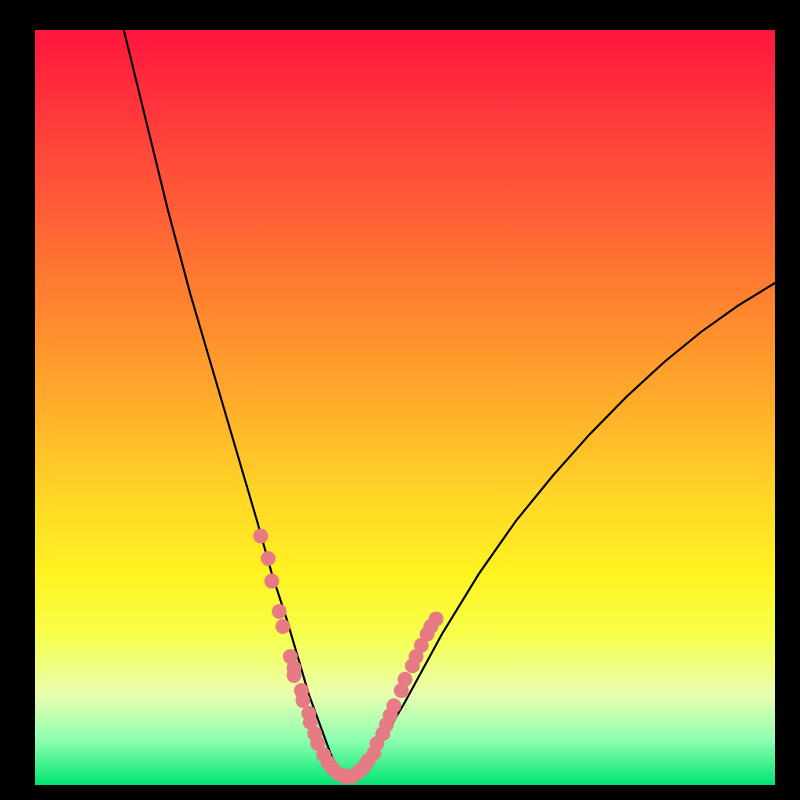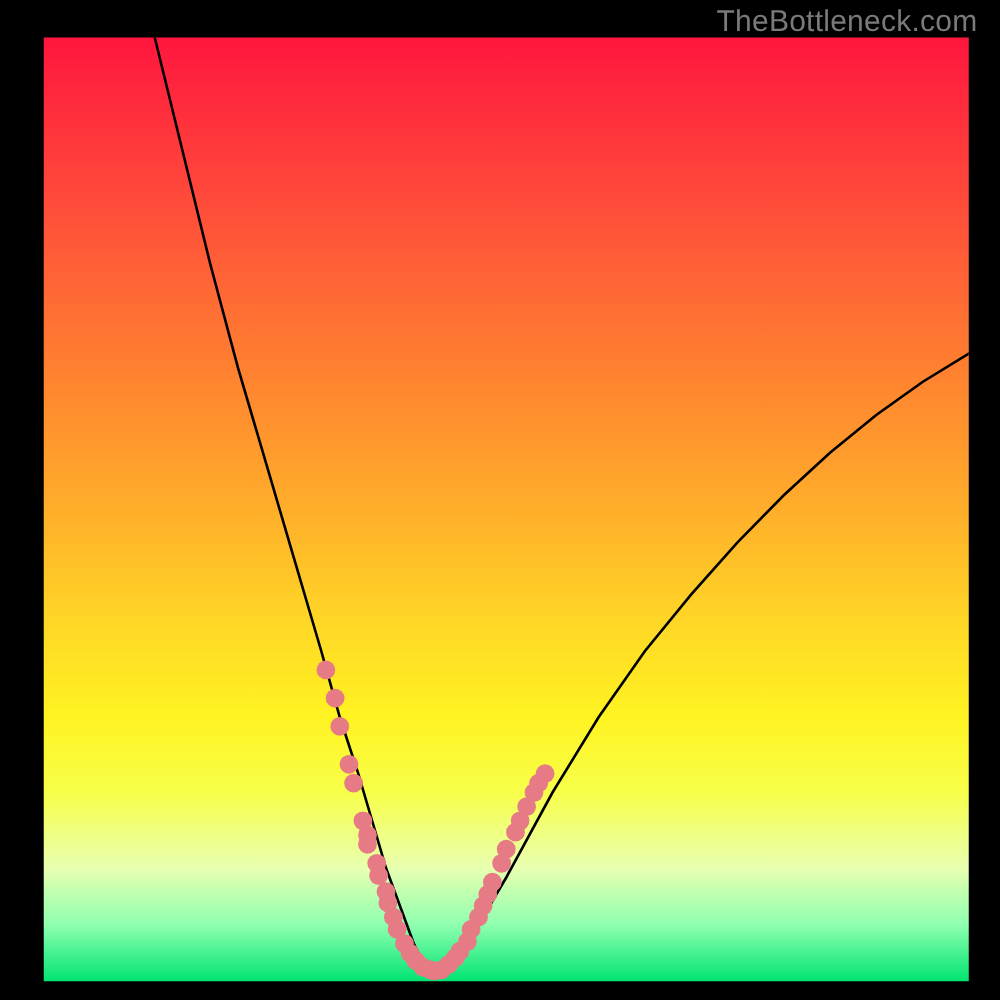--- a/index.html
+++ b/index.html
@@ -96,14 +96,13 @@
           <circle cx="370.0" cy="649.3" r="7.5" fill="#e77b85"></circle>
           <circle cx="377.4" cy="635.7" r="7.5" fill="#e77b85"></circle>
           <circle cx="381.1" cy="626.6" r="7.5" fill="#e77b85"></circle>
           <circle cx="386.3" cy="615.3" r="7.5" fill="#e77b85"></circle>
           <circle cx="392.2" cy="604.0" r="7.5" fill="#e77b85"></circle>
           <circle cx="395.9" cy="596.5" r="7.5" fill="#e77b85"></circle>
           <circle cx="401.1" cy="588.9" r="7.5" fill="#e77b85"></circle>
         </g>
     </svg>
   </div>
-  <div class="watermark">TheBottleneck.com</div>
 </div>
 
 </body></html>

